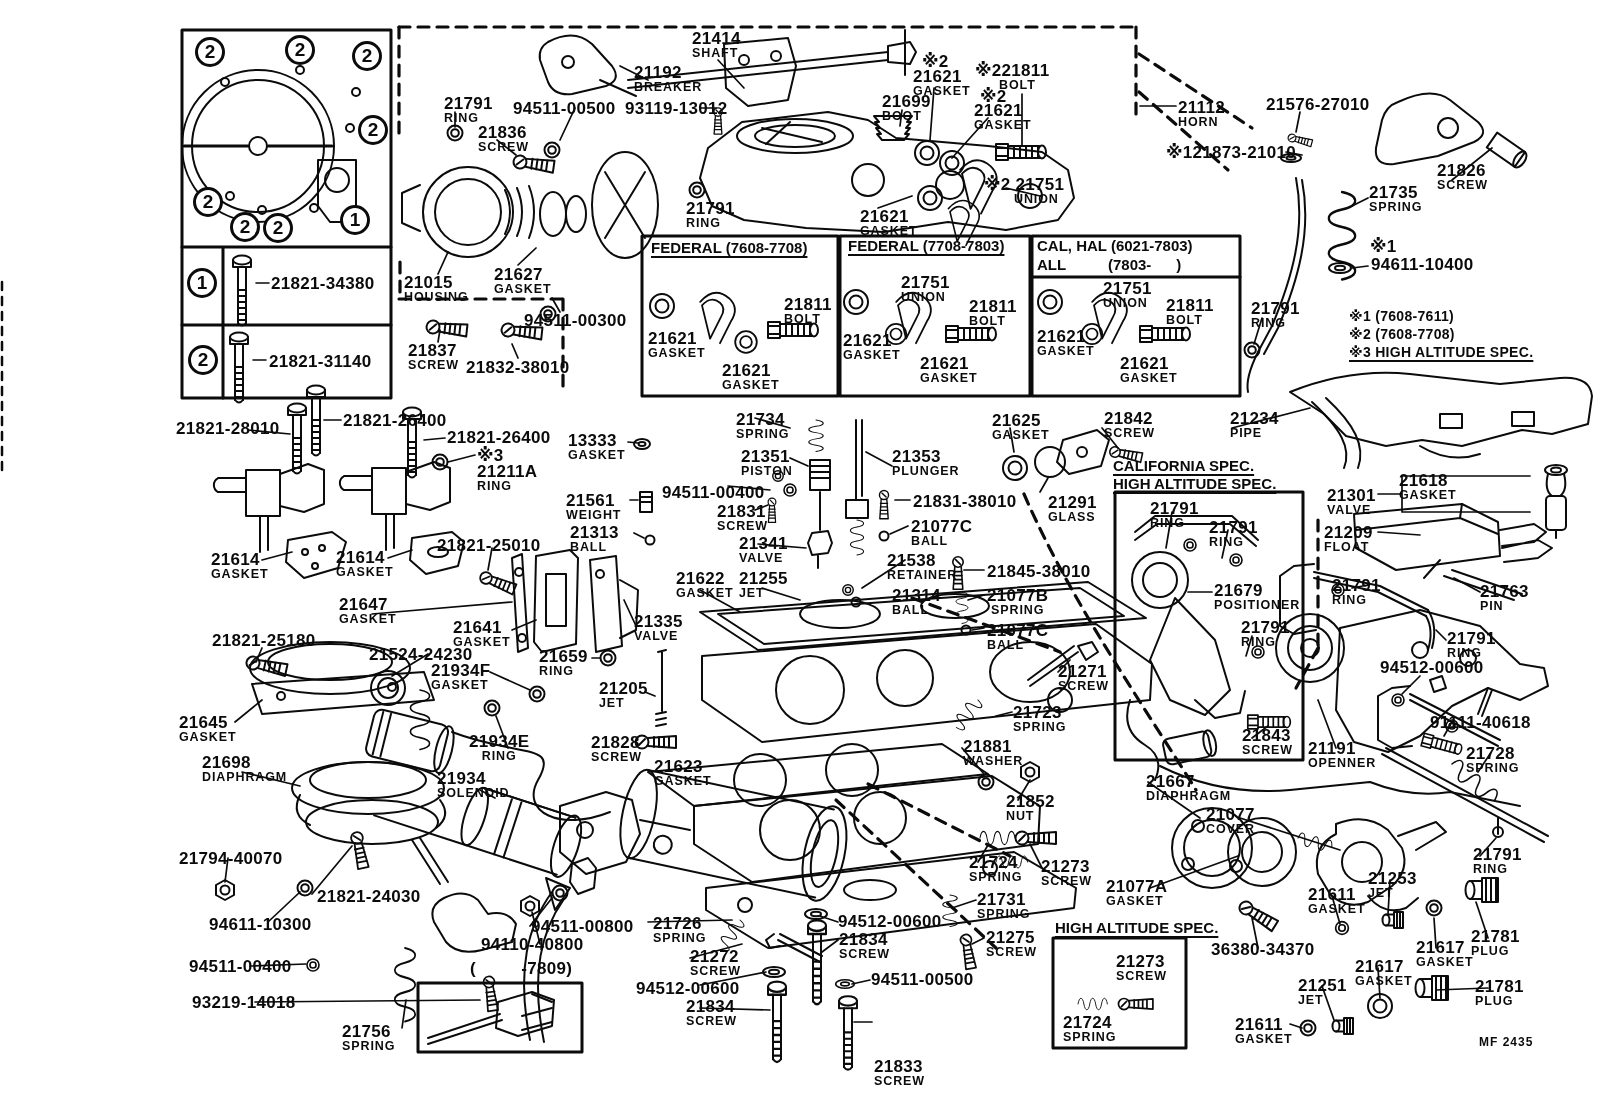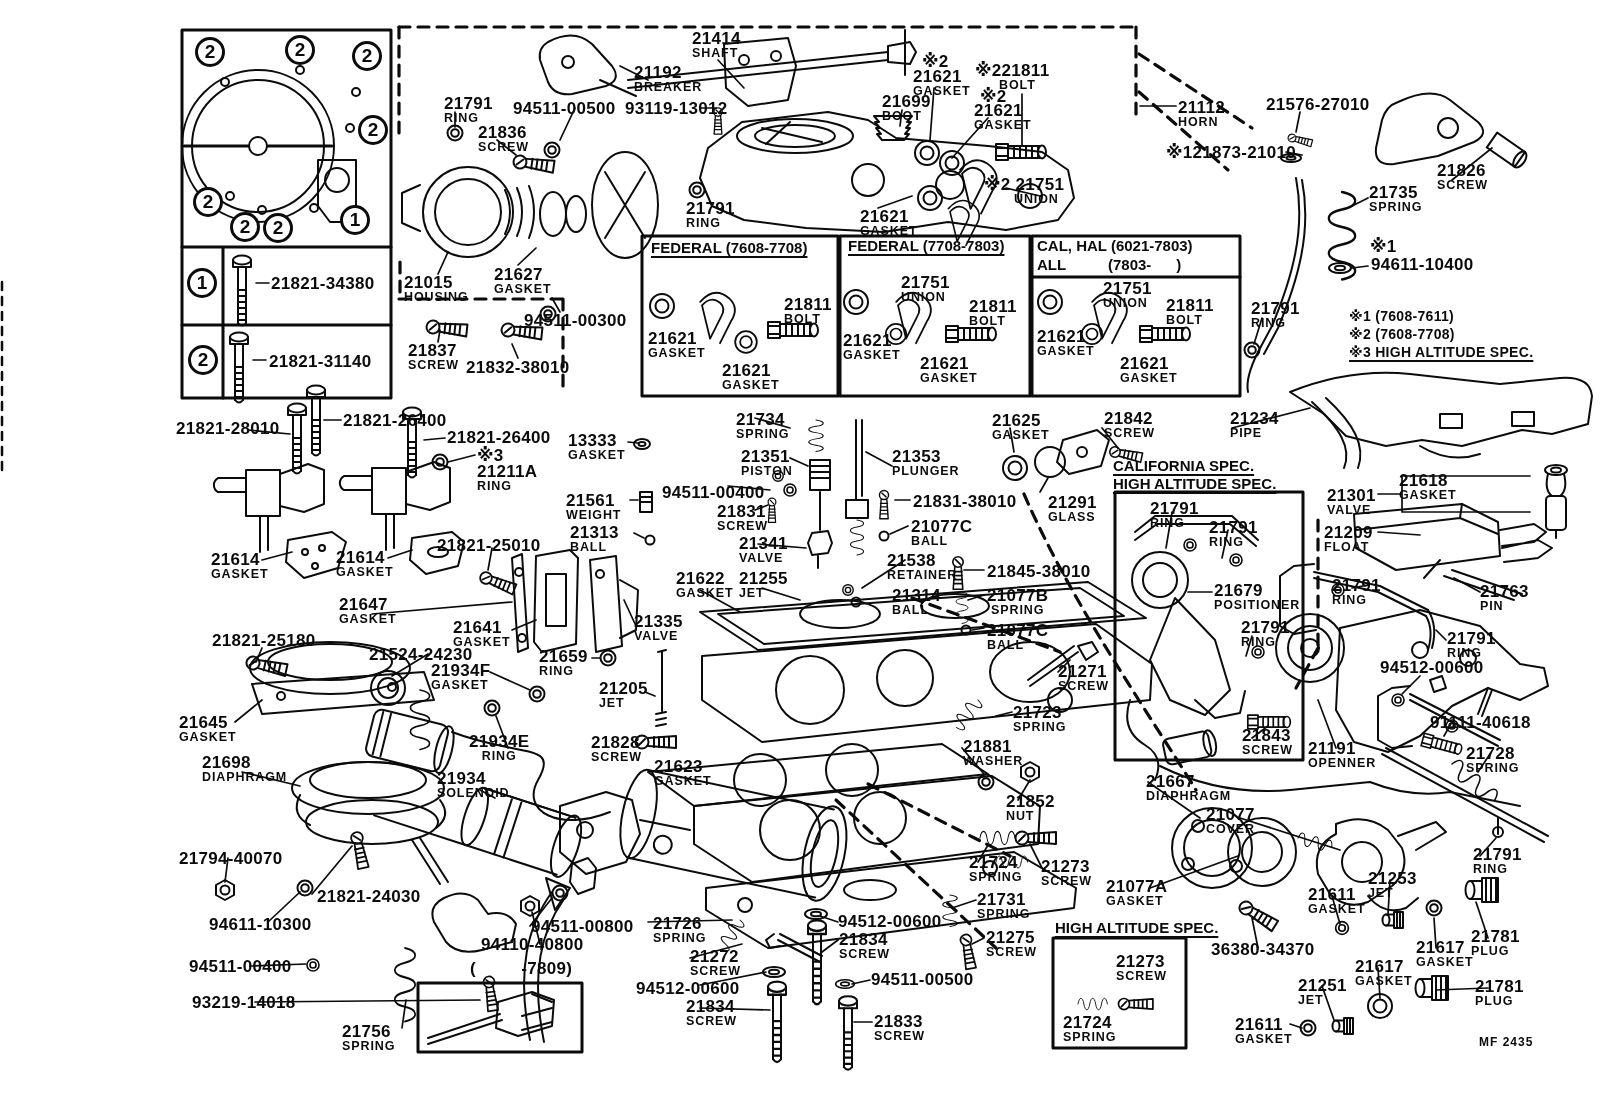--- a/index.html
+++ b/index.html
@@ -676,21 +676,21 @@
       <div class="lbl" style="left: 1466px; top: 745px;"><span class="main">21728</span><span class="sub">SPRING</span></div>
       <div class="lbl" style="left: 1308px; top: 740px;"><span class="main">21191</span><span class="sub">OPENNER</span></div>
       <div class="lbl" style="left: 1473px; top: 846px;"><span class="main">21791</span><span class="sub">RING</span></div>
       <div class="lbl" style="left: 653px; top: 915px;"><span class="main">21726</span><span class="sub">SPRING</span></div>
       <div class="lbl" style="left: 690px; top: 948px;"><span class="main">21272</span><span class="sub">SCREW</span></div>
       <div class="lbl" style="left: 838px; top: 913px;"><span class="main">94512-00600</span></div>
       <div class="lbl" style="left: 839px; top: 931px;"><span class="main">21834</span><span class="sub">SCREW</span></div>
       <div class="lbl" style="left: 636px; top: 980px;"><span class="main">94512-00600</span></div>
       <div class="lbl" style="left: 686px; top: 998px;"><span class="main">21834</span><span class="sub">SCREW</span></div>
       <div class="lbl" style="left: 871px; top: 971px;"><span class="main">94511-00500</span></div>
-      <div class="lbl" style="left: 874px; top: 1013px;"><span class="main">21833</span><span class="sub">SCREW</span></div>
+      <div class="lbl" style="left: 874px; top: 1058px;"><span class="main">21833</span><span class="sub">SCREW</span></div>
       <div class="lbl" style="left: 977px; top: 891px;"><span class="main">21731</span><span class="sub">SPRING</span></div>
       <div class="lbl" style="left: 986px; top: 929px;"><span class="main">21275</span><span class="sub">SCREW</span></div>
       <div class="lbl" style="left: 969px; top: 854px;"><span class="main">21724</span><span class="sub">SPRING</span></div>
       <div class="lbl" style="left: 531px; top: 918px;"><span class="main">94511-00800</span></div>
       <div class="lbl" style="left: 481px; top: 936px;"><span class="main">94110-40800</span></div>
       <div class="lbl" style="left: 470px; top: 960px;"><span class="main">(&nbsp;&nbsp;&nbsp;&nbsp;&nbsp;&nbsp;&nbsp;&nbsp;&nbsp;-7809)</span></div>
       <div class="lbl" style="left: 179px; top: 850px;"><span class="main">21794-40070</span></div>
       <div class="lbl" style="left: 317px; top: 888px;"><span class="main">21821-24030</span></div>
       <div class="lbl" style="left: 209px; top: 916px;"><span class="main">94611-10300</span></div>
       <div class="lbl" style="left: 189px; top: 958px;"><span class="main">94511-00400</span></div>

